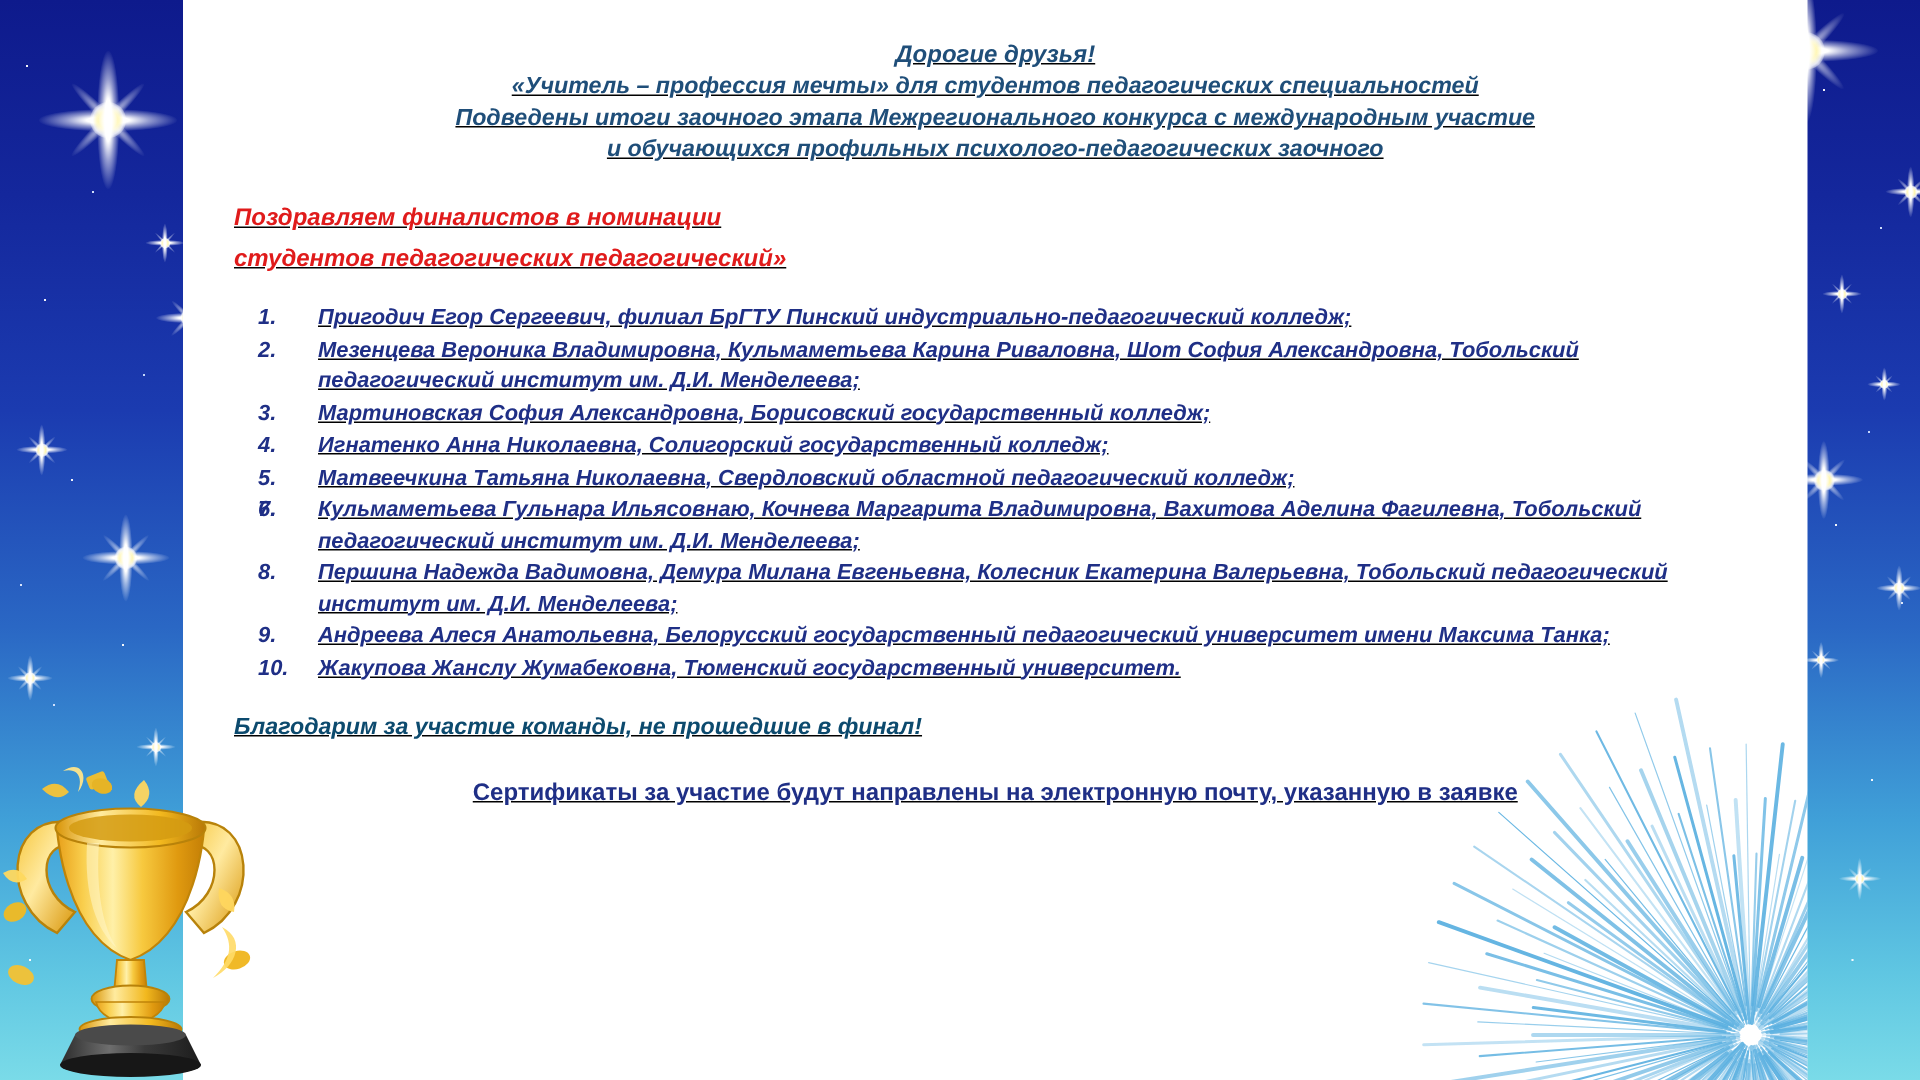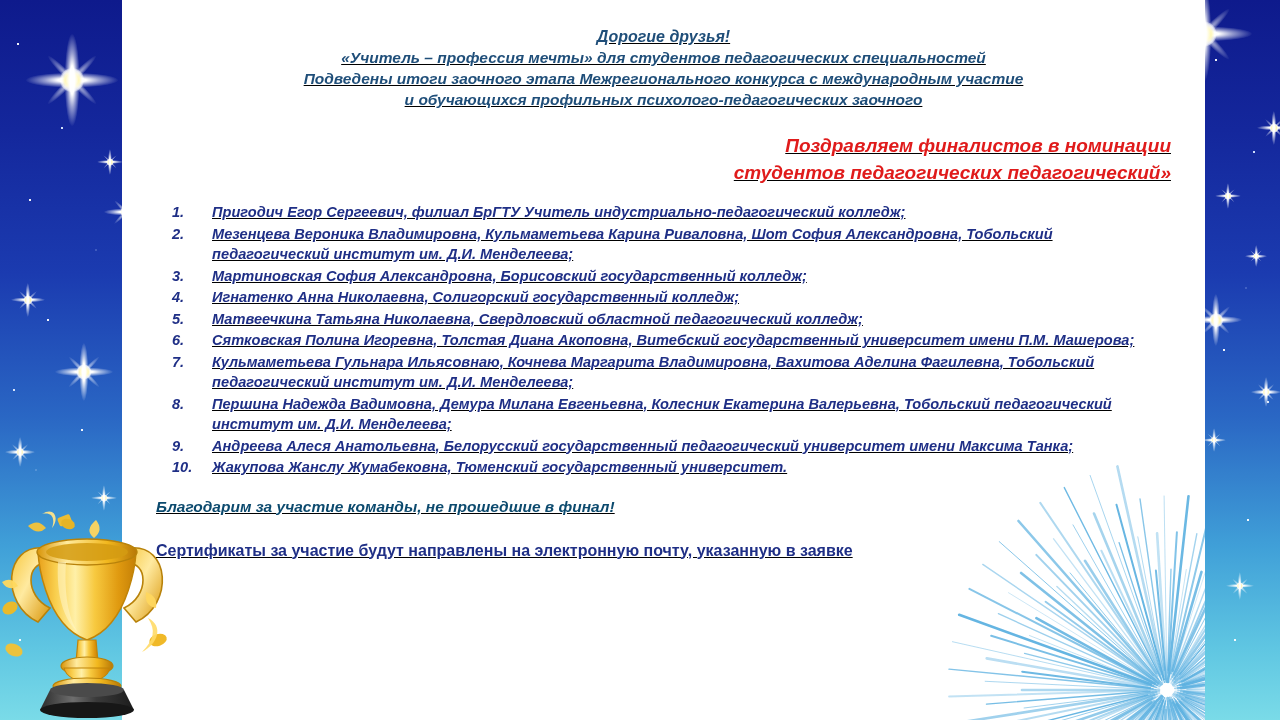--- a/index.html
+++ b/index.html
@@ -115,25 +115,25 @@
     color: #1f4e79;
     font-weight: bold;
     font-style: italic;
     font-size: 15.5px;
     line-height: 21px;
   }
   .intro .line1 { font-size: 16px; }
 
   .congrats {
     margin-top: 22px;
-    text-align: right;
+    text-align: left;
     color: #e01b1b;
     font-weight: bold;
     font-style: italic;
-    font-size: 19px;
+    font-size: 16px;
     line-height: 27px;
   }
 
   .finalists {
     margin: 16px 0 0 0;
     padding: 0;
     list-style: none;
     color: #1f2f86;
     font-weight: bold;
     font-style: italic;
@@ -155,20 +155,21 @@
   .thanks {
     margin-top: 20px;
     text-align: left;
     color: #0c4a6e;
     font-weight: bold;
     font-style: italic;
     font-size: 15.5px;
   }
   .certificates {
     margin-top: 26px;
+    text-align: center;
     color: #1f2f86;
     font-weight: bold;
     font-size: 16px;
   }
 
   
   .trophy-wrap {
     position: absolute;
     left: -2px; bottom: 0;
     width: 210px; height: 220px;
@@ -414,26 +415,26 @@
         <div>Подведены итоги заочного этапа Межрегионального конкурса с международным участие</div>
         <div>и обучающихся профильных психолого-педагогических заочного</div>
       </div>
 
       <div class="congrats">
         <div>Поздравляем финалистов в номинации</div>
         <div>студентов педагогических педагогический»</div>
       </div>
 
       <ol class="finalists" id="finalists-list">
-          <li><span class="num">1.</span><span>Пригодич Егор Сергеевич, филиал БрГТУ Учитель индустриально-педагогический колледж;</span></li>
+          <li><span class="num">1.</span><span>Пригодич Егор Сергеевич, филиал БрГТУ Пинский индустриально-педагогический колледж;</span></li>
           <li><span class="num">2.</span><span>Мезенцева Вероника Владимировна, Кульмаметьева Карина Риваловна, Шот София Александровна, Тобольский педагогический институт им. Д.И. Менделеева;</span></li>
           <li><span class="num">3.</span><span>Мартиновская София Александровна, Борисовский государственный колледж;</span></li>
           <li><span class="num">4.</span><span>Игнатенко Анна Николаевна, Солигорский государственный колледж;</span></li>
           <li><span class="num">5.</span><span>Матвеечкина Татьяна Николаевна, Свердловский областной педагогический колледж;</span></li>
-          <li><span class="num">6.</span><span>Сятковская Полина Игоревна, Толстая Диана Акоповна, Витебский государственный университет имени П.М. Машерова;</span></li>
+          <li><span class="num">6.</span></li>
           <li><span class="num">7.</span><span>Кульмаметьева Гульнара Ильясовнаю, Кочнева Маргарита Владимировна, Вахитова Аделина Фагилевна, Тобольский педагогический институт им. Д.И. Менделеева;</span></li>
           <li><span class="num">8.</span><span>Першина Надежда Вадимовна, Демура Милана Евгеньевна, Колесник Екатерина Валерьевна, Тобольский педагогический институт им. Д.И. Менделеева;</span></li>
           <li><span class="num">9.</span><span>Андреева Алеся Анатольевна, Белорусский государственный педагогический университет имени Максима Танка;</span></li>
           <li><span class="num">10.</span><span>Жакупова Жанслу Жумабековна, Тюменский государственный университет.</span></li>
         </ol>
 
       <div class="thanks">Благодарим за участие команды, не прошедшие в финал!</div>
       <div class="certificates">Сертификаты за участие будут направлены на электронную почту, указанную в заявке</div>
 
     </div>

